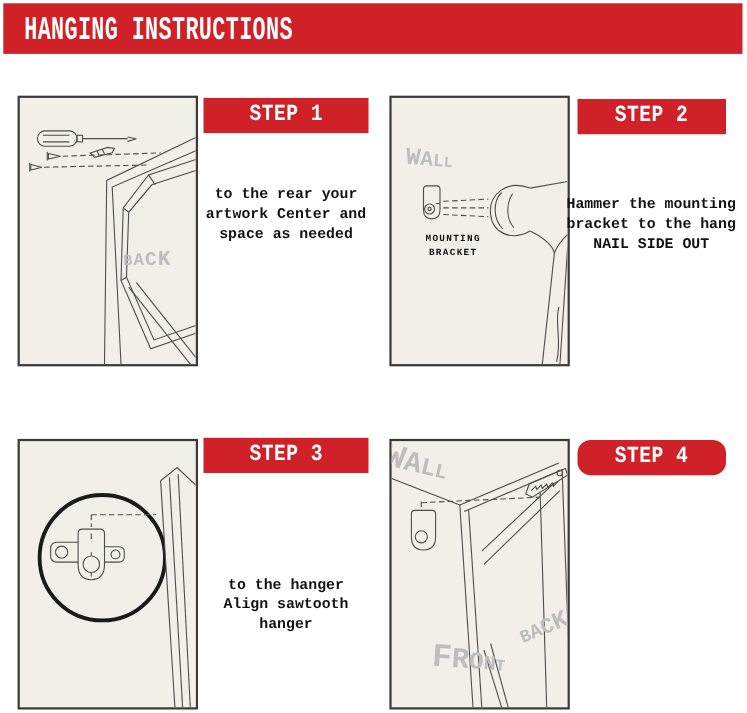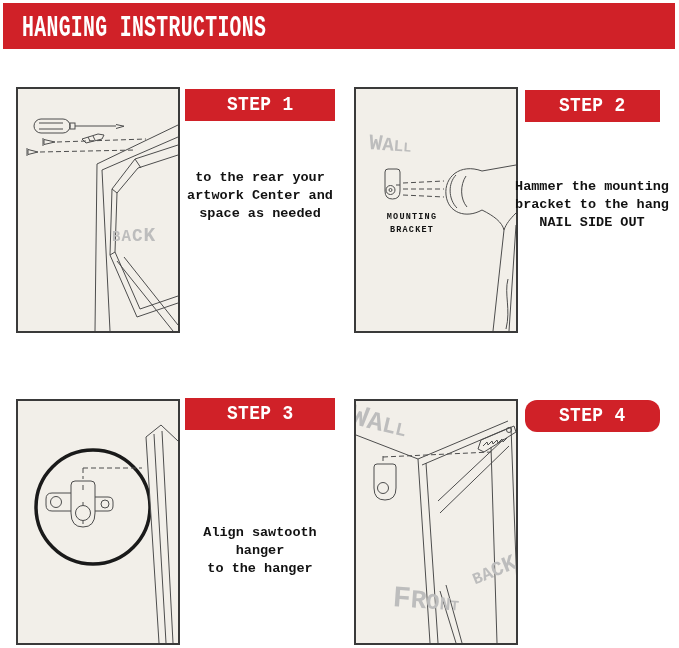--- a/index.html
+++ b/index.html
@@ -176,22 +176,22 @@
         <line class="dash" x1="65" y1="84" x2="65" y2="90"></line>
       </g>
       <line class="dash" x1="65" y1="67" x2="124" y2="67"></line>
       <line class="dash" x1="65" y1="67" x2="65" y2="78"></line>
     </svg>
   </div>
   <div class="badge" id="b3">
     <span>STEP 3</span>
   </div>
   <div class="instr" id="t3">
+    <div>to the hanger</div>
     <div>Align sawtooth hanger</div>
-    <div>to the hanger</div>
   </div>
 
   <div class="panel" id="p4">
     <svg width="160" height="242" viewBox="0 0 160 242">
       <path class="art" d="M0,34 L62,58"></path>
 
       <g>
         <path class="art" d="M18,66 Q18,63 21,63 L37,63 Q40,63 40,66 L40,87 Q40,99 29,99 Q18,99 18,87 Z"></path>
         <circle class="art" cx="27" cy="87" r="5.5"></circle>
       </g>

